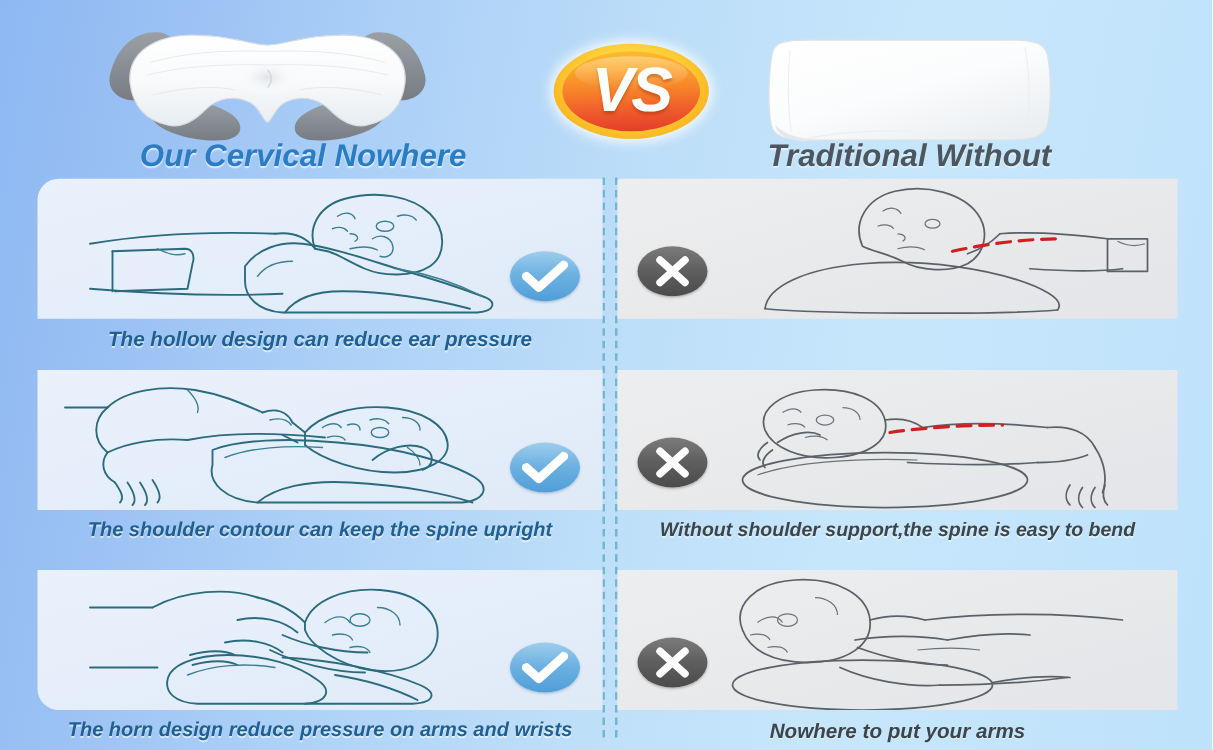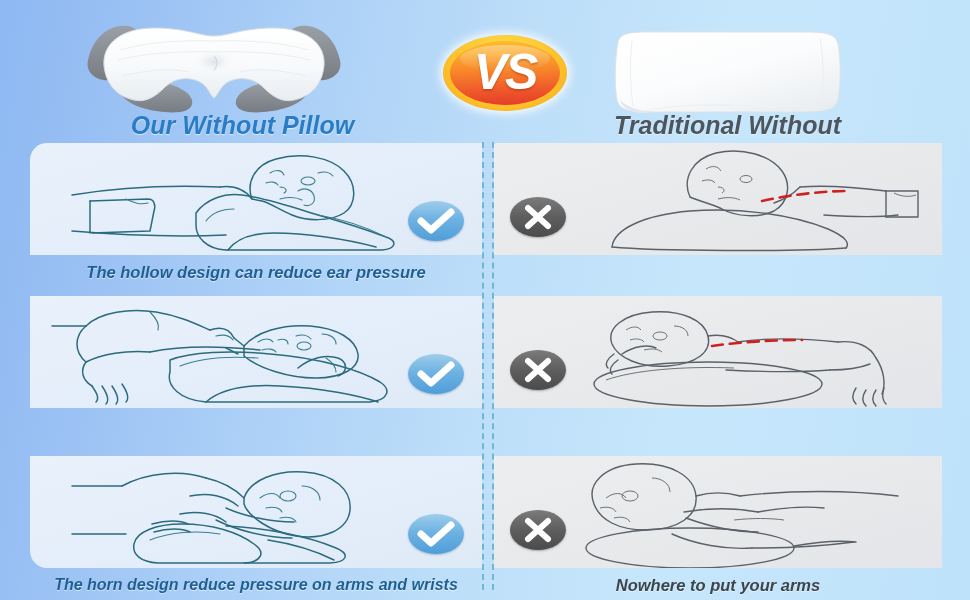--- a/index.html
+++ b/index.html
@@ -316,21 +316,21 @@
           <path d="M30,14 C28,36 28,60 31,80"></path>
           <path d="M218,12 C222,34 222,60 219,82"></path>
           <path d="M40,86 C60,80 100,78 130,79"></path>
         </g>
         <path d="M18,74 C26,82 40,86 56,86 L40,87 C28,86 20,82 18,74 Z" fill="#e4e8ec"></path>
       </svg>
     </div>
   </div>
 
   <div class="title-row">
-    <div class="title title-left">Our Without Pillow</div>
+    <div class="title title-left">Our Cervical Nowhere</div>
     <div class="title title-right">Traditional Without</div>
   </div>
 
   <div class="divider divider-a"></div>
   <div class="divider divider-b"></div>
 
   <div class="rows">
 
     <div class="row row-1">
 
@@ -523,20 +523,22 @@
           <path class="ink-gray-thin" d="M112,84 C140,74 190,70 240,72"></path>
         </svg>
         <div class="badge badge-x">
           <div class="badge-ellipse"></div>
           <svg viewBox="0 0 56 40">
             <path d="M18,11 L38,29 M38,11 L18,29" fill="none" stroke="#ffffff" stroke-width="6" stroke-linecap="round"></path>
           </svg>
         </div>
       </div>
 
+      <div class="caption caption-left">The shoulder contour can keep the spine upright</div>
+      <div class="caption caption-right">Without shoulder support,the spine is easy to bend</div>
     </div>
 
     <div class="row row-3">
 
       <div class="panel panel-left">
         <svg viewBox="0 0 452 112" class="illus">
 
           <path class="ink-teal" d="M42,30 L92,30"></path>
           <path class="ink-teal" d="M92,30 C118,16 152,14 176,22"></path>
           <path class="ink-teal" d="M42,78 L96,78"></path>

